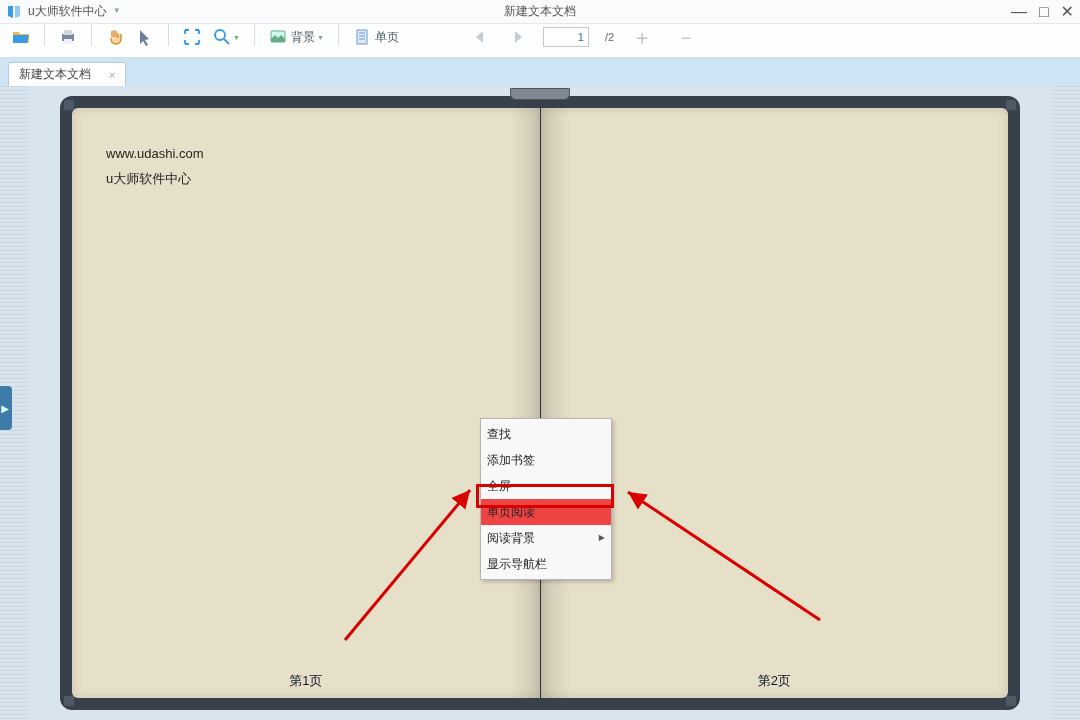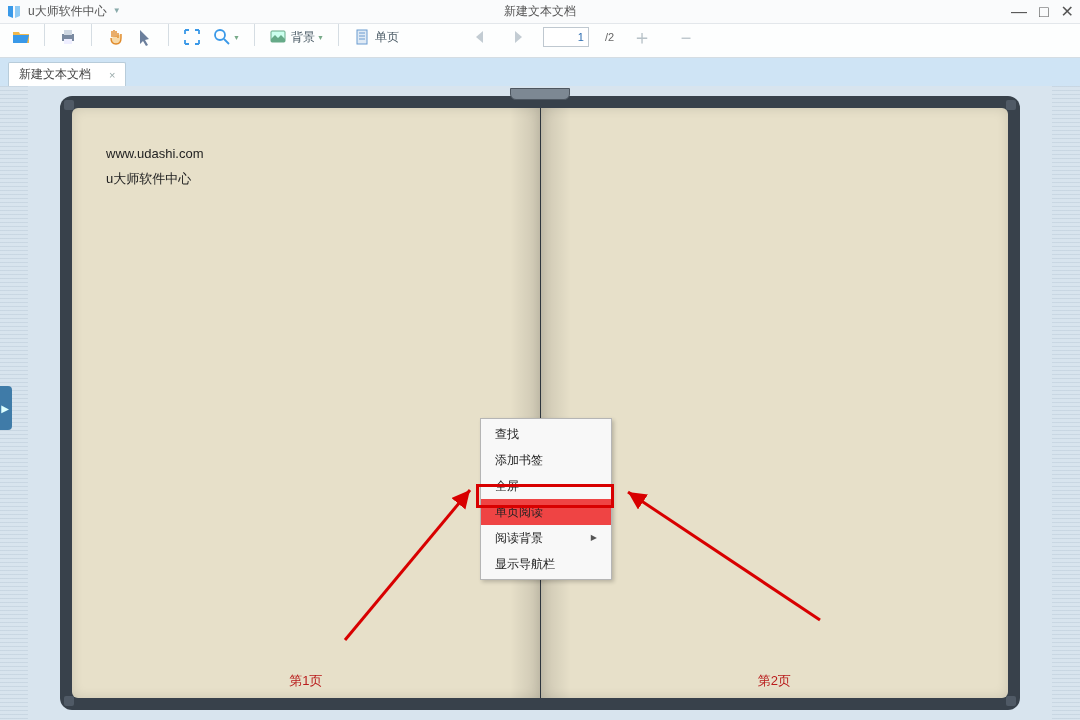--- a/index.html
+++ b/index.html
@@ -83,31 +83,31 @@
   .page.right::before{ left:0; transform:scaleX(-1);}
   .spine-clip{
     position:absolute; top:-8px; left:50%; transform:translateX(-50%);
     width:60px; height:12px; background:#7d8893; border-radius:0 0 6px 6px;
     border:1px solid #4d5660; z-index:3;
   }
 
   .page-text{ padding:34px 34px; font-size:13px; color:#222; line-height:1.9;}
   .page-num{
     position:absolute; bottom:8px; left:50%; transform:translateX(-50%);
-    color:#b91c1c; font-size:13px;
+    color:#0f172a; font-size:13px;
   }
 
   
   .ctx-menu{
     position:absolute; left:480px; top:418px; width:132px;
     background:#f8f8f8; border:1px solid #b5b5b5; box-shadow:2px 2px 4px rgba(0,0,0,.2);
     font-size:12px; padding:2px 0; z-index:10;
   }
   .ctx-item{
-    padding:4px 14px; color:#222; cursor:default; display:flex; justify-content:space-between;
+    padding:4px 6px; color:#222; cursor:default; display:flex; justify-content:space-between;
     align-items:center; line-height:1.5;
   }
   .ctx-item.hover{ background:#ef4444; }
   .ctx-sub::after{ content:"▶"; font-size:8px; color:#555; }
   .ctx-highlight-box{
     position:absolute; left:476px; top:484px; width:138px; height:24px;
     border:3px solid #d80000; z-index:11; pointer-events:none;
   }
 
   

